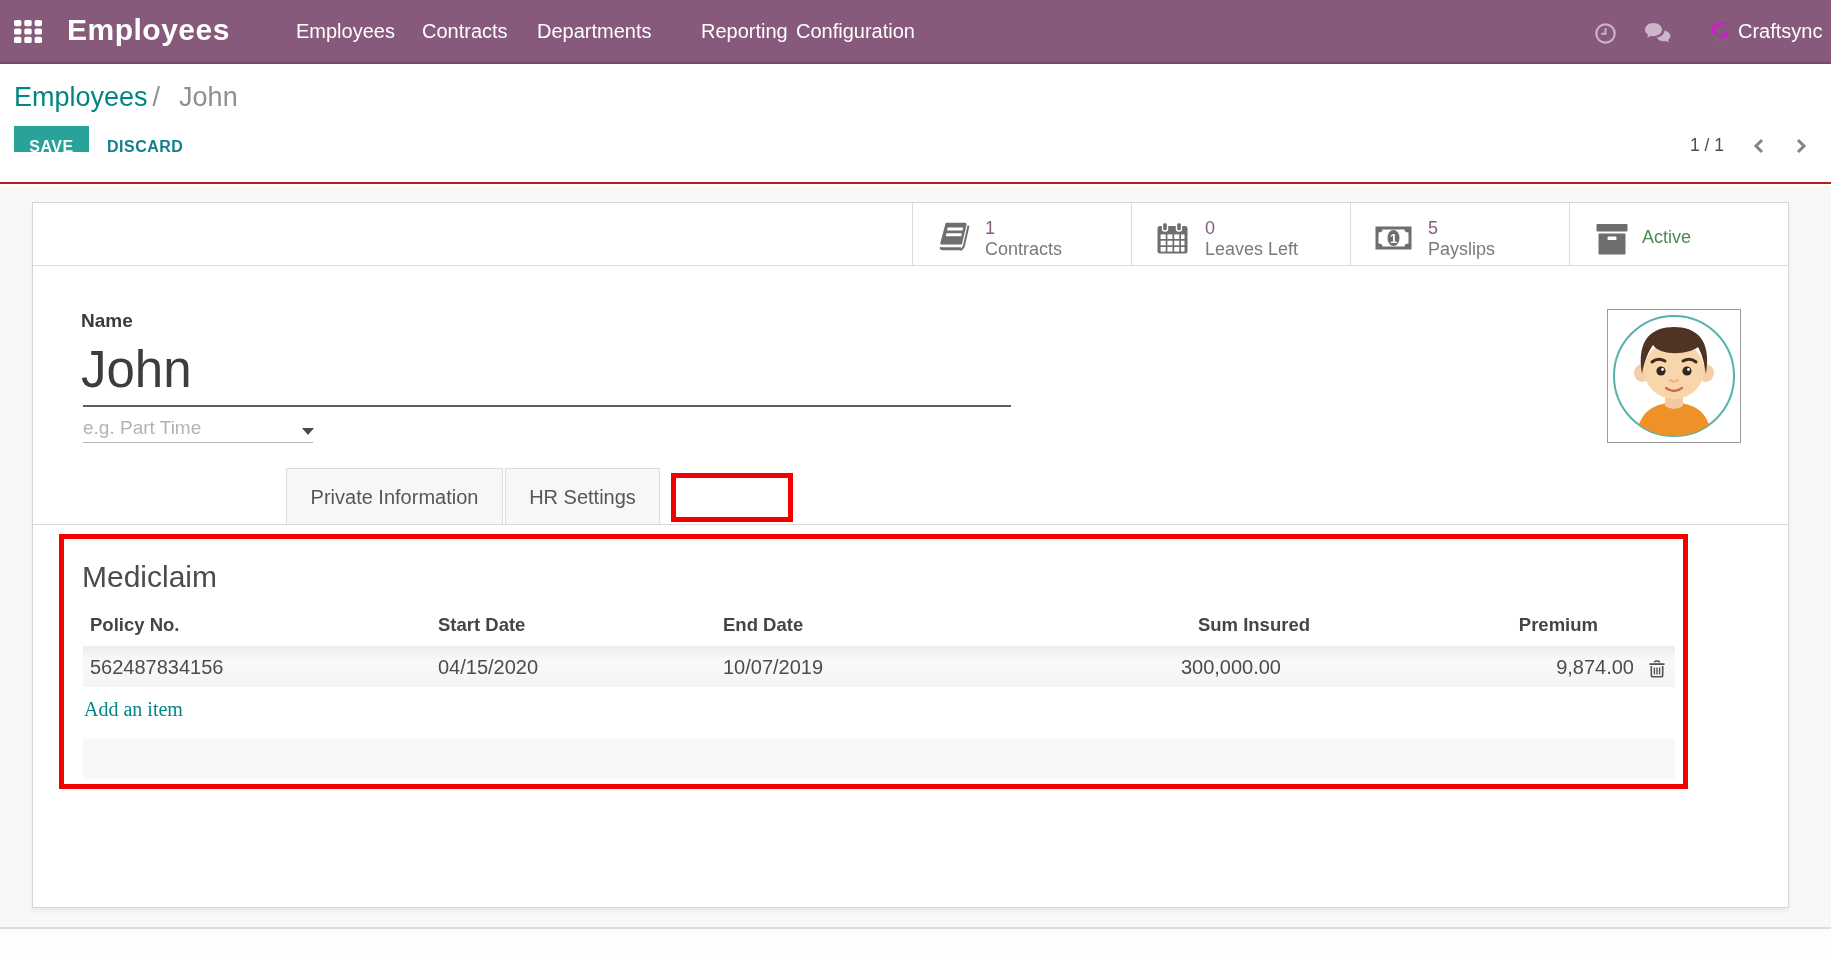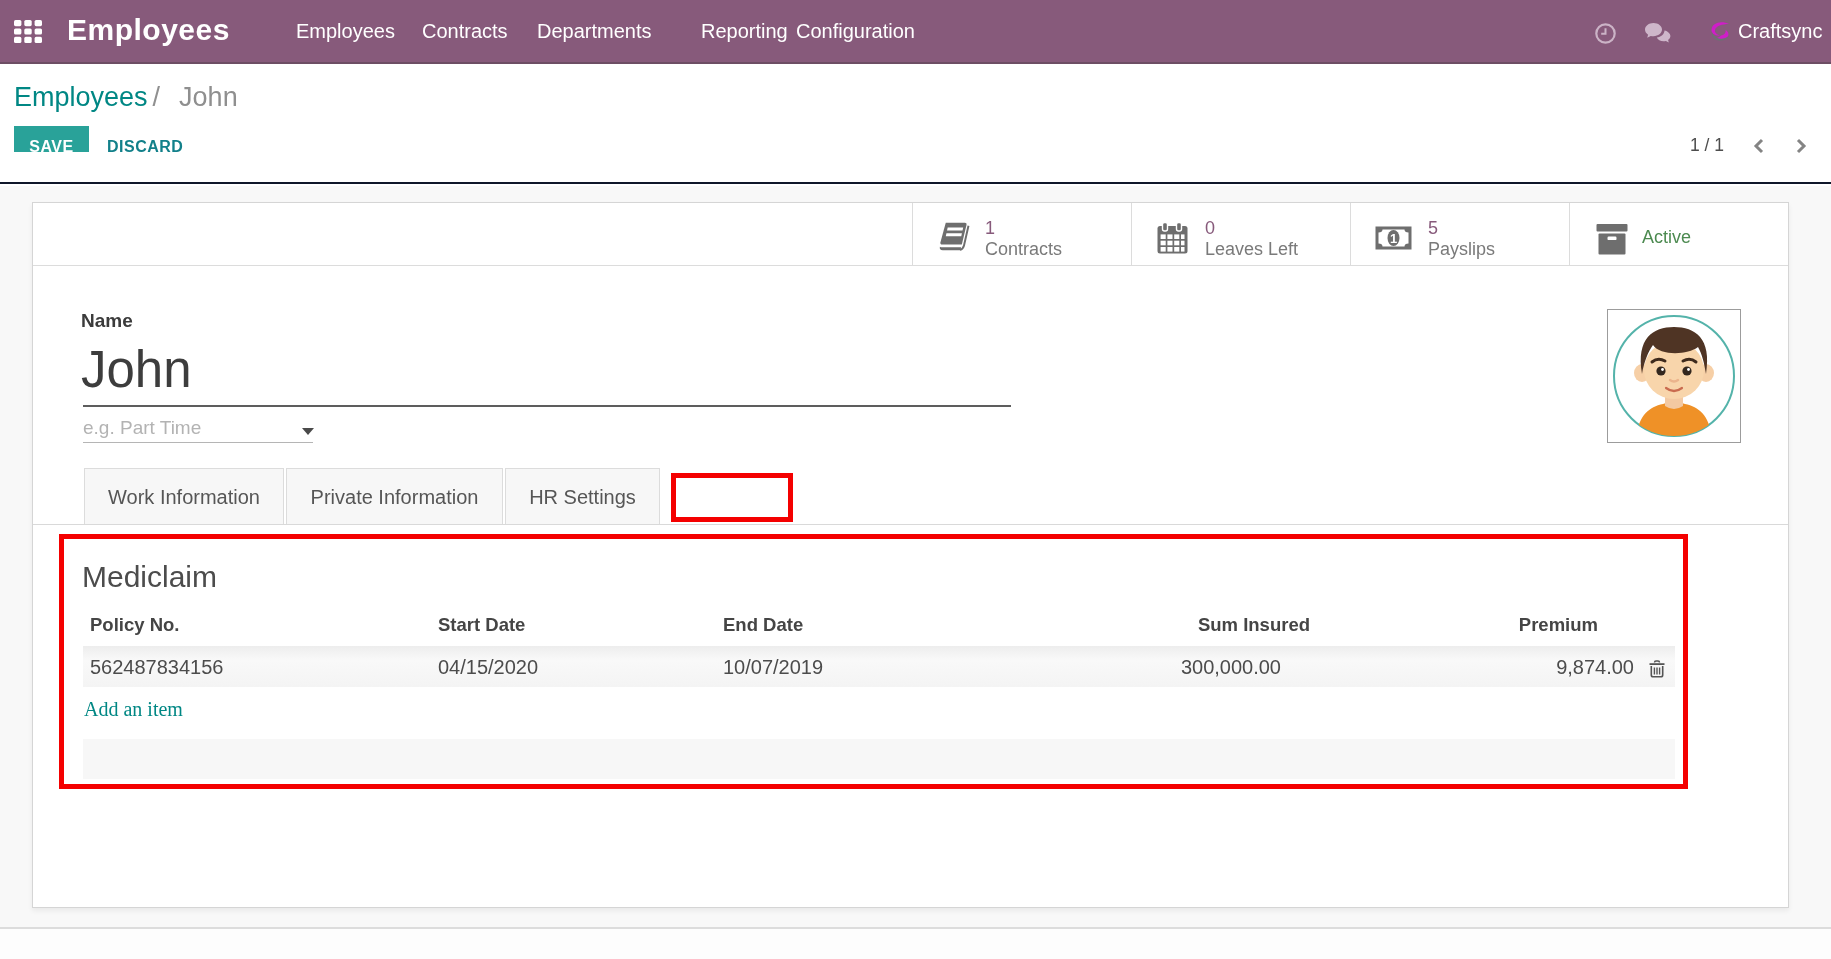--- a/index.html
+++ b/index.html
@@ -7,21 +7,21 @@
   #page { position:relative; width:1831px; height:959px; overflow:hidden; }
   .abs { position:absolute; }
 
   
   #nav { left:0; top:0; width:1831px; height:64px; background:#875a7b; border-bottom:2px solid #6d4e64; }
   #nav .title { position:absolute; left:67px; top:13px; font-size:30px; font-weight:bold; color:#fff; letter-spacing:0.5px; }
   .navitem { position:absolute; top:20px; font-size:20px; color:#fff; }
   #nav .uname { position:absolute; top:20px; left:1738px; font-size:20px; color:#fff; }
 
   
-  #cpanel { left:0; top:64px; width:1831px; height:120px; background:#fff; border-bottom:2px solid #0f172a;padding-left:44px; }
+  #cpanel { left:0; top:64px; width:1831px; height:120px; background:#fff; border-bottom:2px solid #b91c1c;padding-left:44px; }
   #crumb { position:absolute; left:14px; top:18px; font-size:27px; }
   #crumb a { color:#008784; text-decoration:none; }
   #crumb .sep { color:#909090; padding-left:5px; padding-right:19px; }
   #crumb .cur { color:#8f8f8f; }
   #btn-save { position:absolute; left:14px; top:62px; width:75px; height:26px; background:#29a299; color:#fff; font-size:16px; font-weight:bold; letter-spacing:0.5px; text-align:center; line-height:42px; }
   #btn-discard { position:absolute; left:107px; top:62px; height:42px; line-height:42px; color:#12808a; font-size:16px; font-weight:bold; letter-spacing:0.5px; }
   #pager { position:absolute; left:1690px; top:71px; font-size:17.5px; color:#4d4d4d; }
   .chev { position:absolute; top:74px; }
 
   
@@ -180,21 +180,20 @@
       <div style="position:absolute;left:1609px;top:24px;font-size:18px;color:#4c8a50">Active</div>
     </div>
 
     <div id="lbl-name">Name</div>
     <div id="name-john">John</div>
     <div id="name-line"></div>
     <div id="tagplace">e.g. Part Time</div>
     <div id="caret"></div>
     <div id="tag-line"></div>
 
-    <div class="tab" style="left:51px;width:200px">Work Information</div>
     <div class="tab" style="left:472px;width:155px">HR Settings</div>
     <div class="tab" style="left:253px;width:217px">Private Information</div>
     <div id="tabline"></div>
     <div id="red-tab"></div>
     <div id="red-box"></div>
 
     <div id="mediclaim-h">Mediclaim</div>
     <div class="th" style="left:57px">Policy No.</div>
     <div class="th" style="left:405px">Start Date</div>
     <div class="th" style="left:690px">End Date</div>

